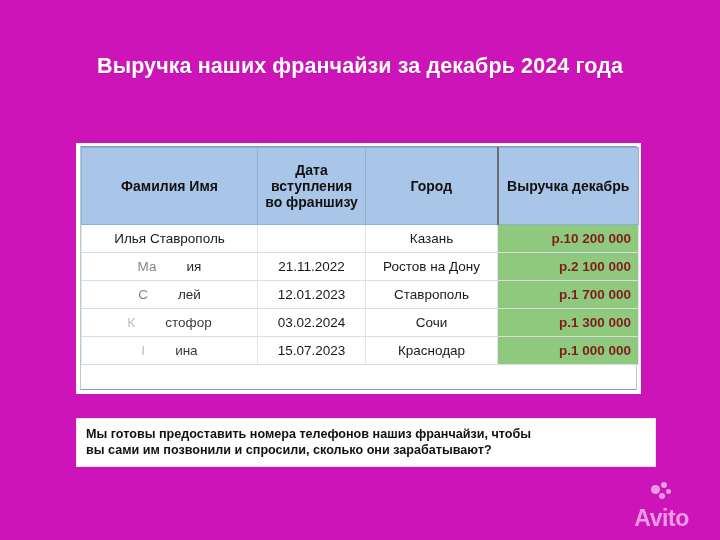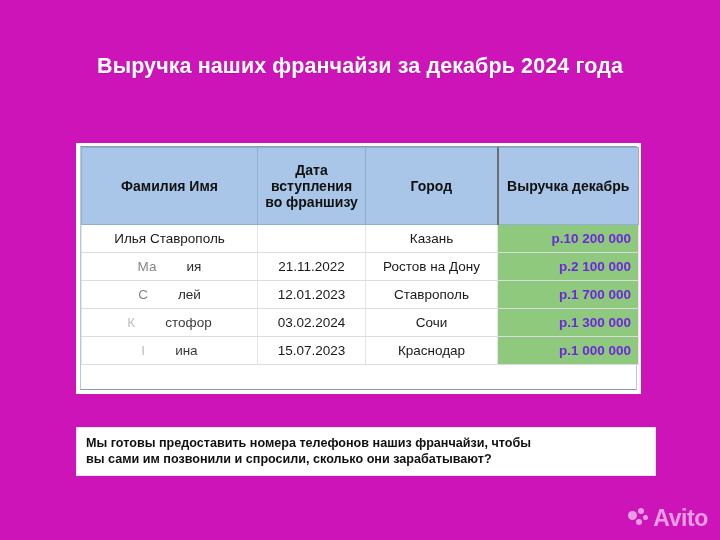--- a/index.html
+++ b/index.html
@@ -80,21 +80,21 @@
     white-space:nowrap;
   }
   td.name{text-align:center;position:relative;}
   td.date{text-align:center;}
   td.city{text-align:center;}
   td.rev{
     text-align:right;
     background:#8fc97e;
     font-weight:bold;
     font-size:13.5px;
-    color:#6d28d9;
+    color:#7f1d1d;
     border-left:2px solid #6e6e6e;
     border-top:1px solid #86be76;
     border-bottom:1px solid #86be76;
     border-right:1px solid #86be76;
     padding-right:9px;
   }
 
   
   .redacted{display:inline-block;position:relative;}
   .redacted .frag-a{
@@ -106,39 +106,40 @@
     color:transparent;
   }
   .redacted .frag-b{
     opacity:0.95;
   }
   .redacted.faint .frag-a{opacity:0.30;filter:blur(0.7px);}
   .redacted.faint .frag-b{opacity:0.88;}
 
   
   .caption{
-    position:absolute;left:76px;top:427px;width:580px;
+    position:absolute;left:76px;top:418px;width:580px;
     background:#ffffff;
     box-sizing:border-box;
     padding:7px 9px 8px 9px;
     border:1px solid #e7e7e7;
   }
   .caption p{
     margin:0;
     font-size:12.6px;
     line-height:16px;
     font-weight:bold;
     color:#111111;
   }
 
   
   .avito{
-    position:absolute;right:12px;bottom:10px;
+    position:absolute;right:31px;bottom:10px;
     display:flex;align-items:center;gap:4px;
     opacity:0.58;
+    flex-direction:column;
   }
   .avito .dots{position:relative;width:21px;height:21px;}
   .avito .dots i{position:absolute;border-radius:50%;background:#ffffff;display:block;}
   .avito .dots i.d1{width:9px;height:9px;left:0;top:3px;}
   .avito .dots i.d2{width:6px;height:6px;left:10px;top:0px;}
   .avito .dots i.d3{width:6px;height:6px;left:8px;top:11px;}
   .avito .dots i.d4{width:5px;height:5px;left:15px;top:7px;}
   .avito .wordmark{
     color:#ffffff;font-size:23px;font-weight:bold;letter-spacing:-0.4px;
     line-height:23px;

